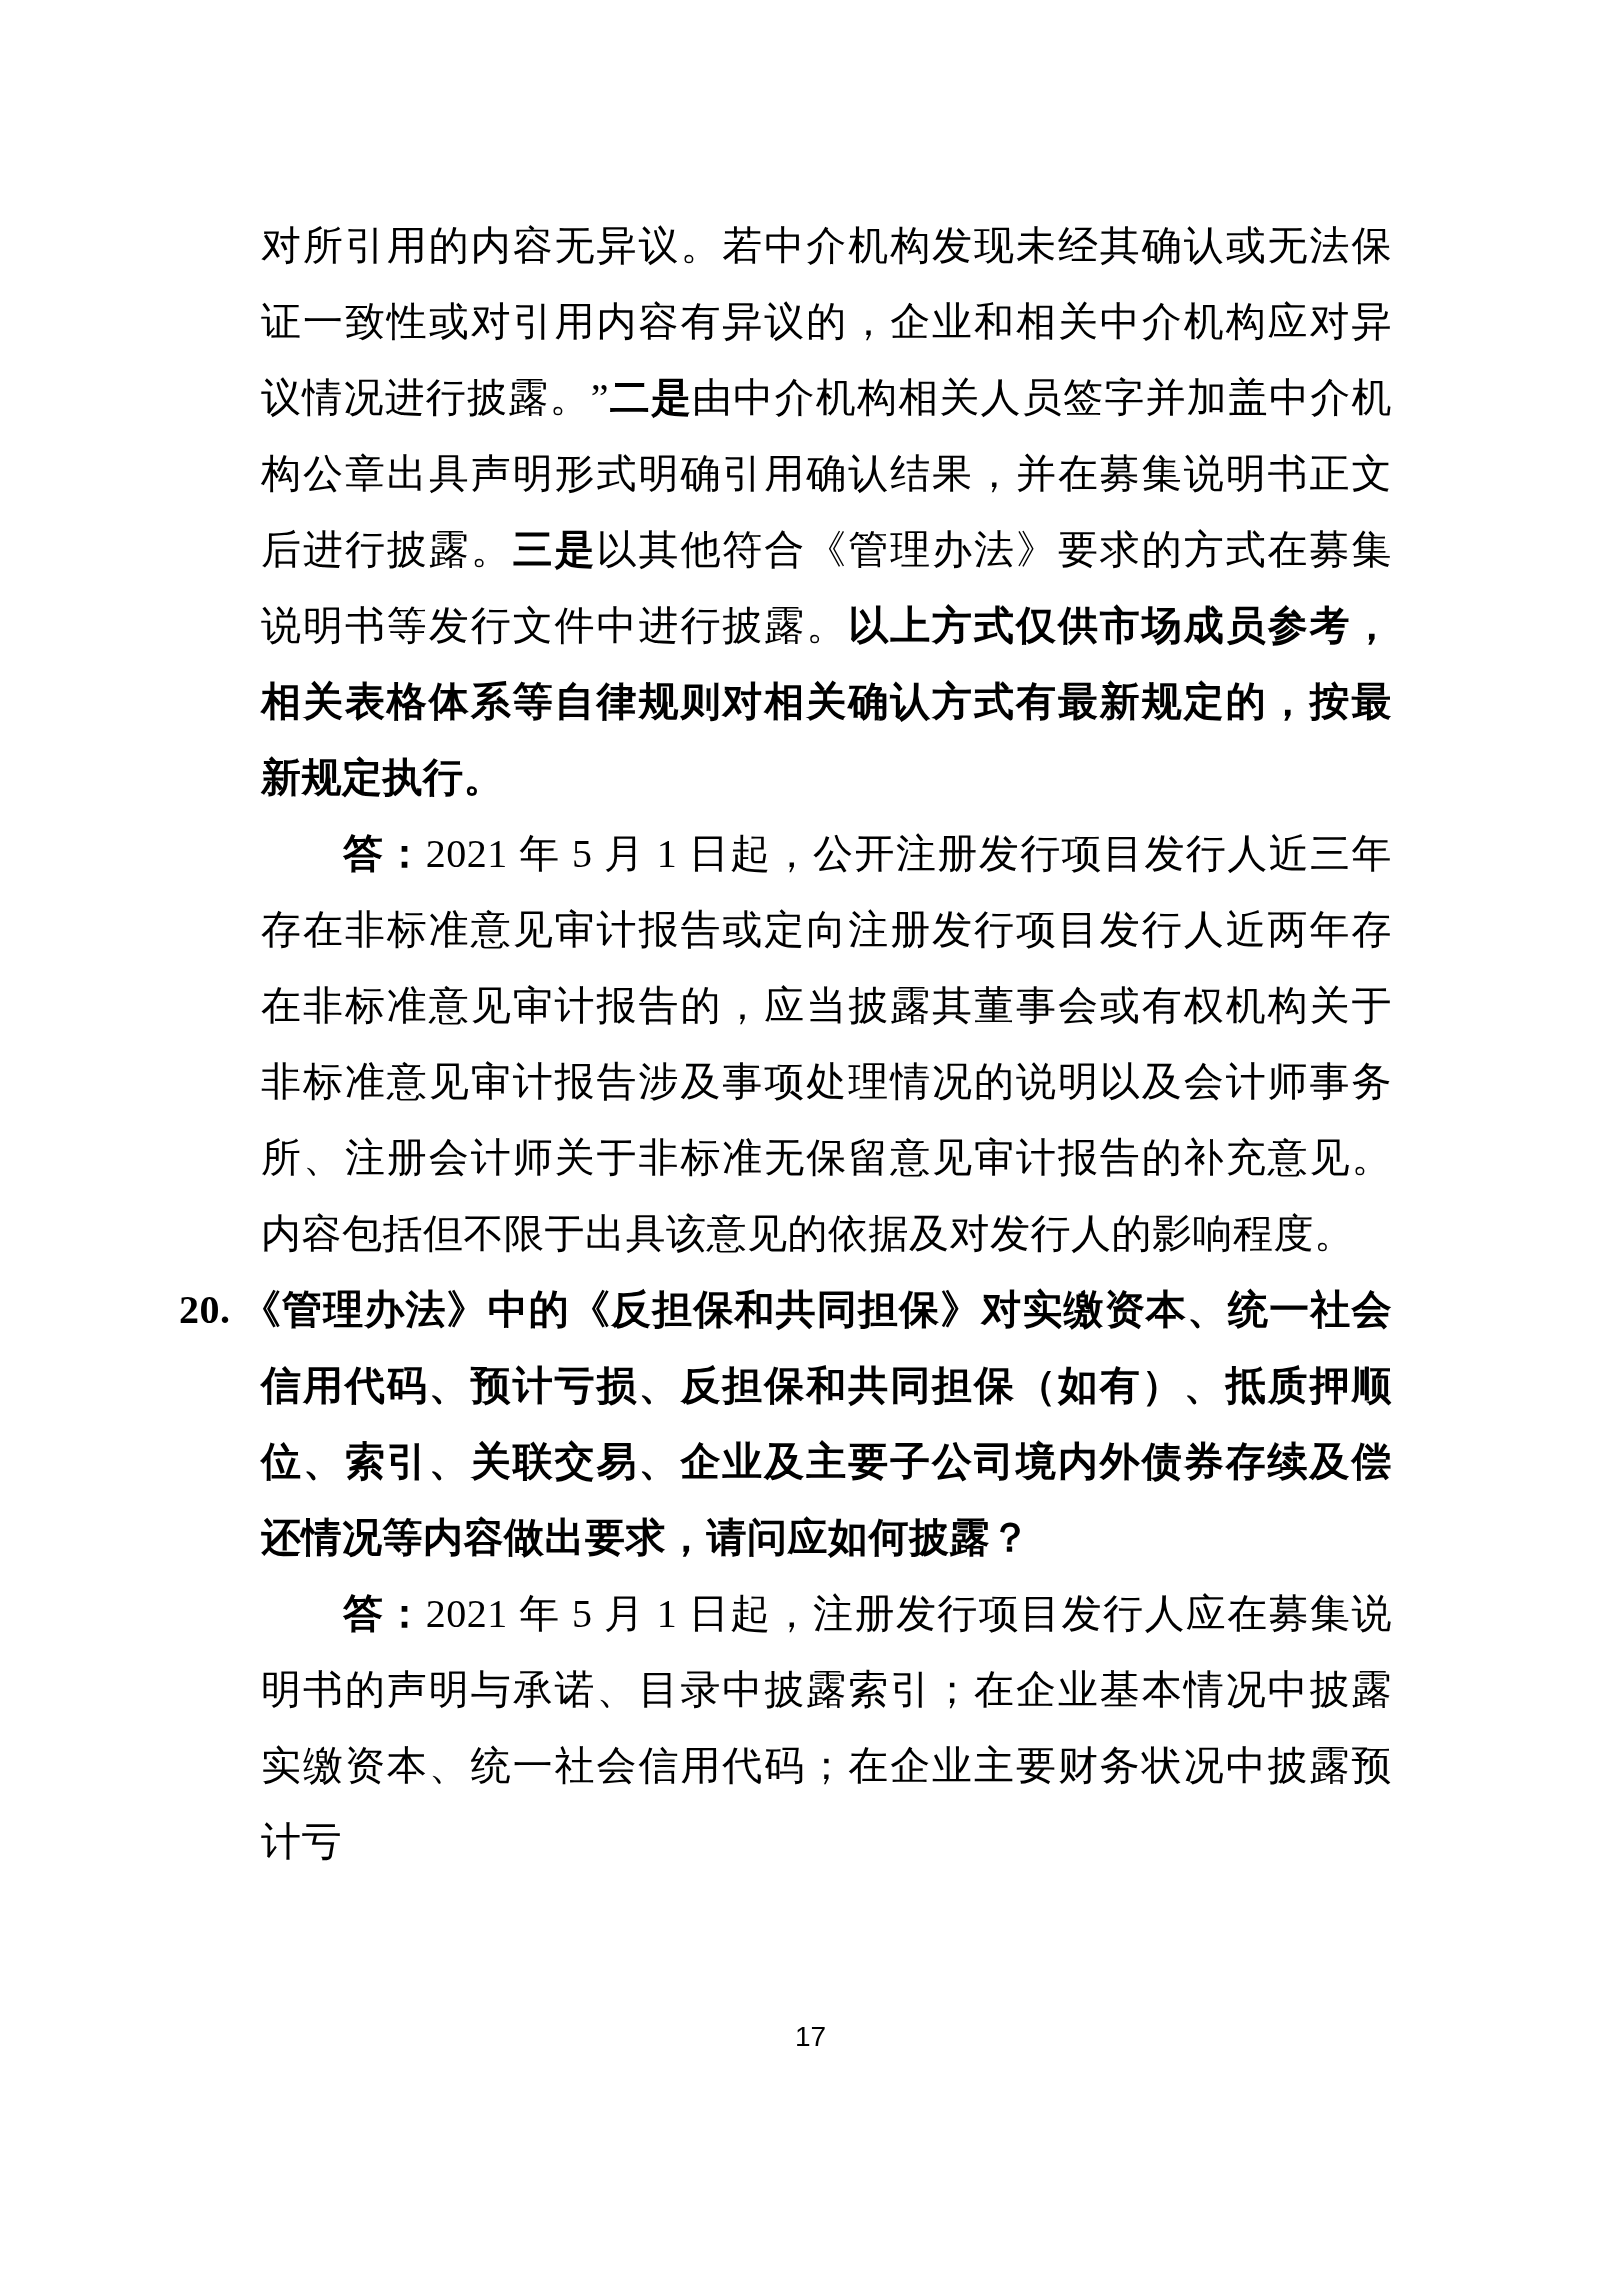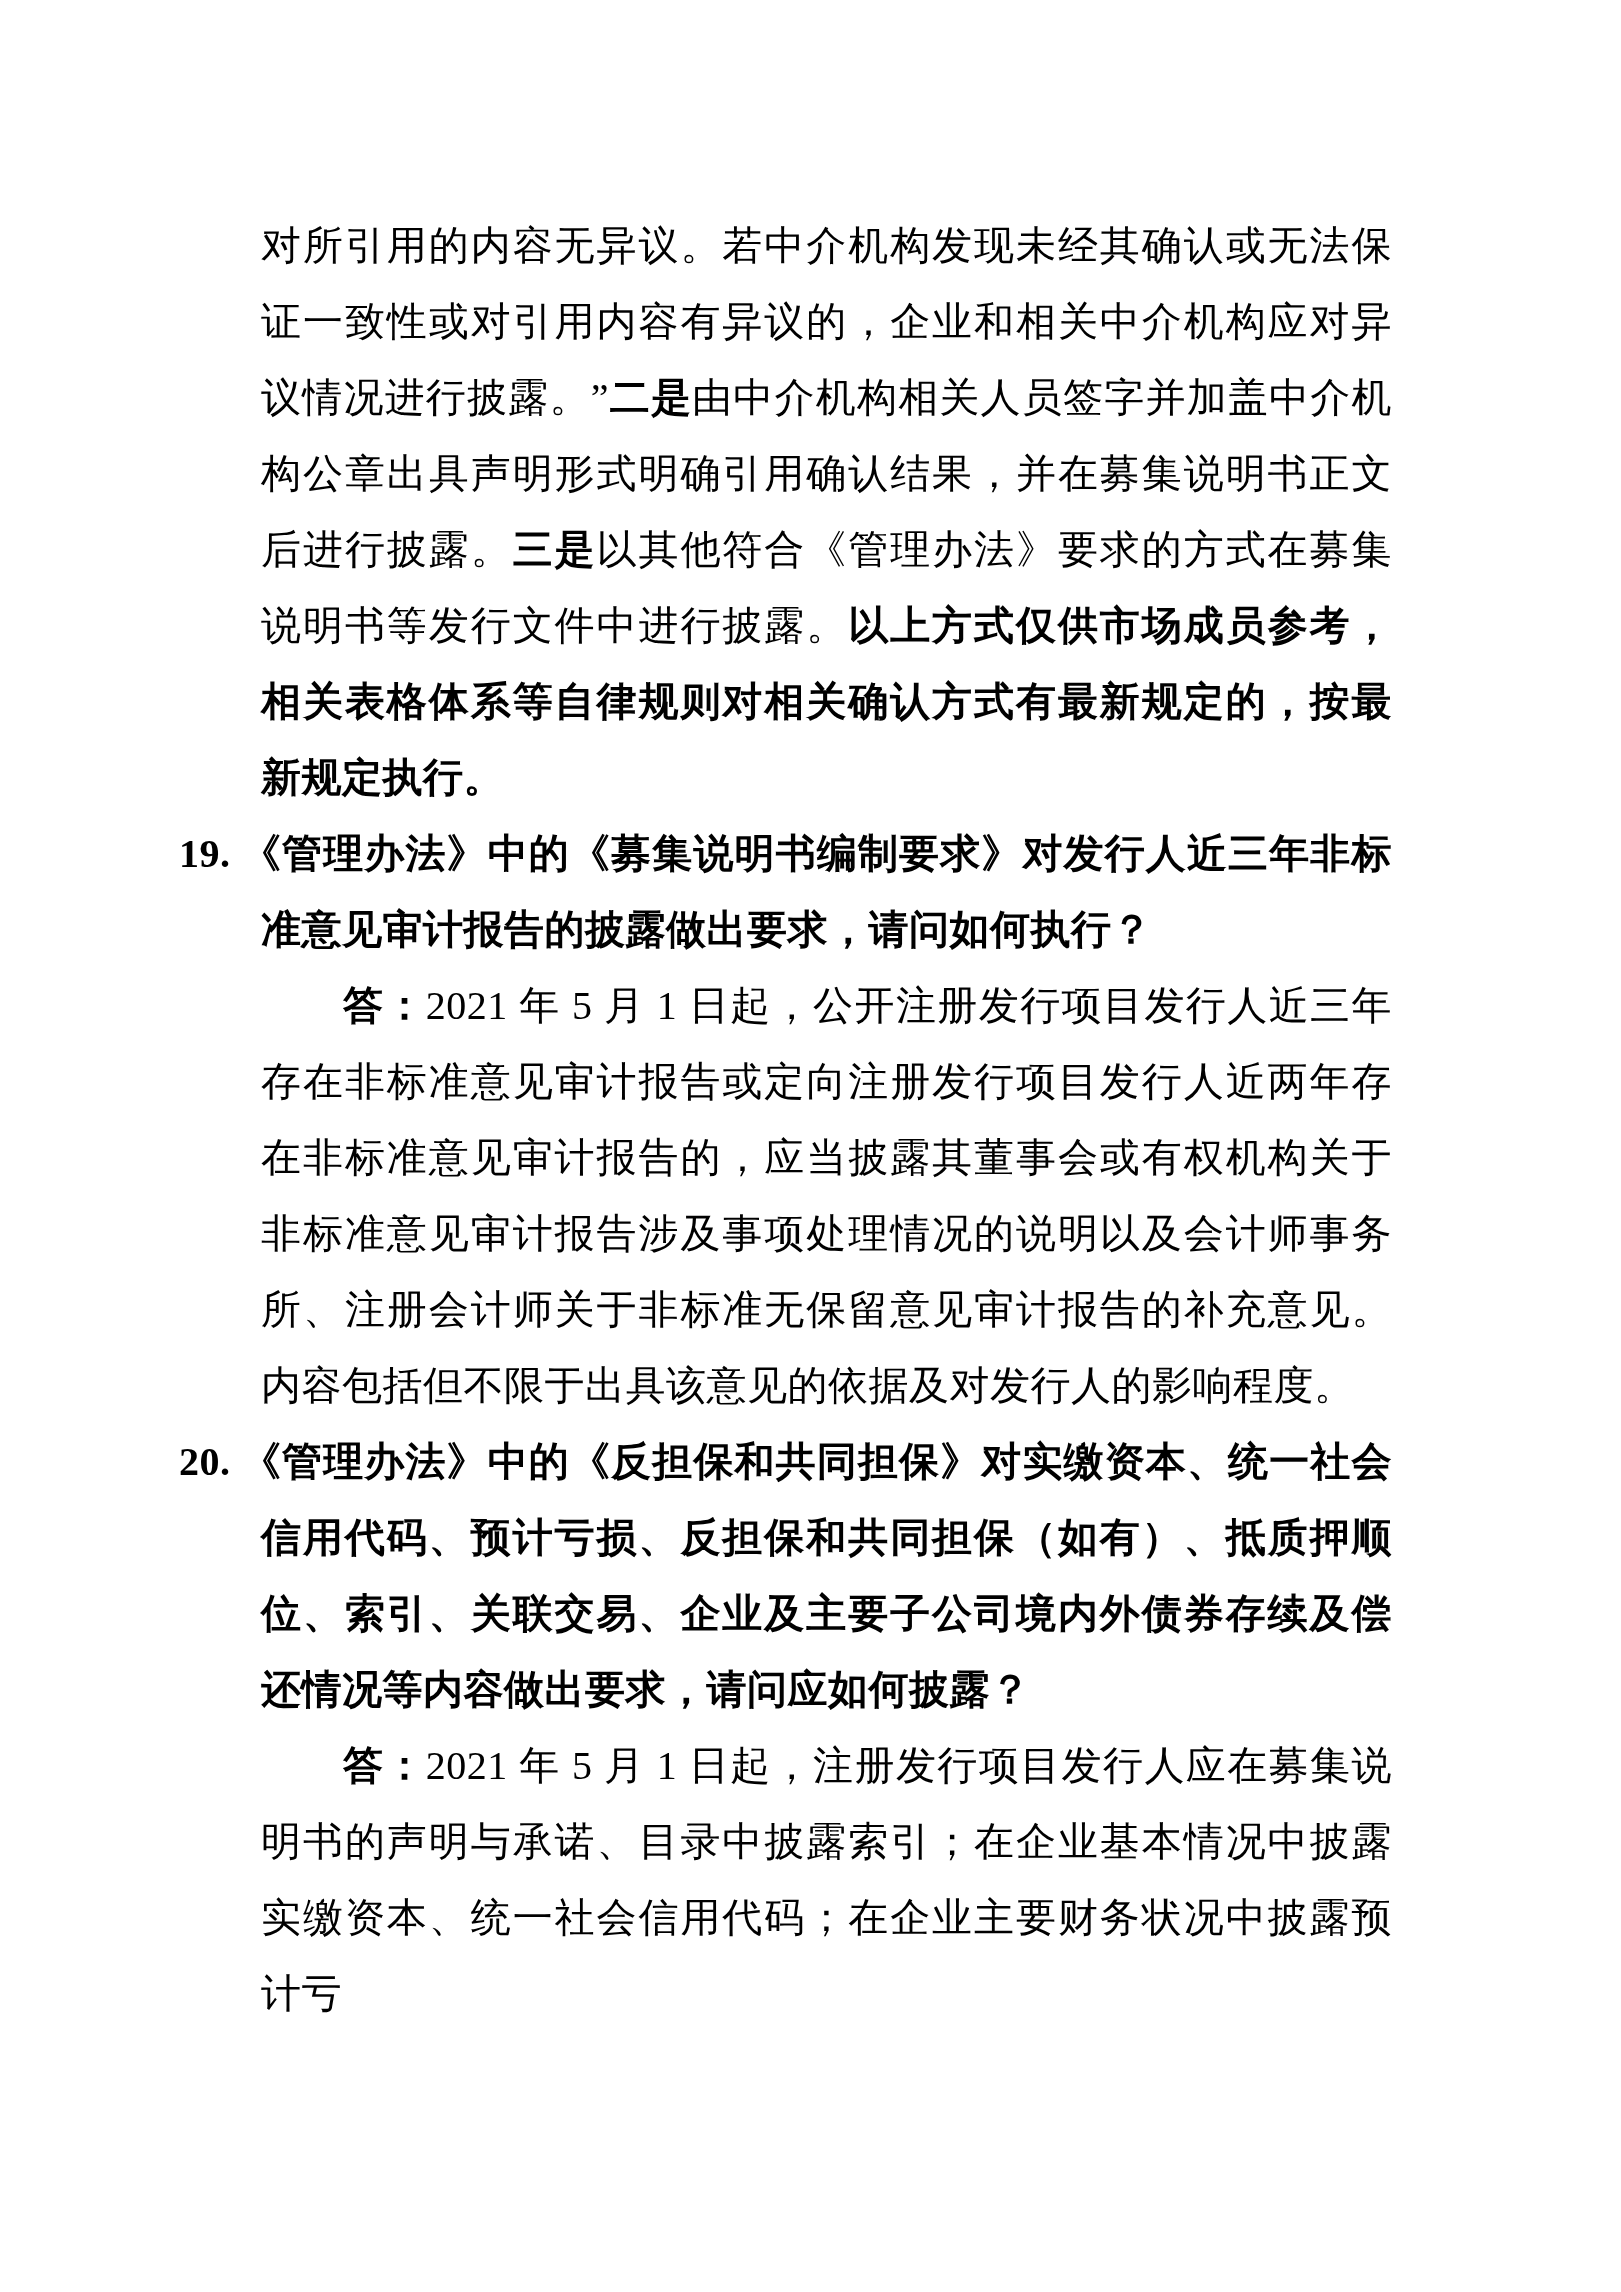--- a/index.html
+++ b/index.html
@@ -60,32 +60,30 @@
 </head>
 <body>
 
 <div class="page">
   <div class="content">
 
     <p class="para">
       <span>对所引用的内容无异议。若中介机构发现未经其确认或无法保证一致性或对引用内容有异议的，企业和相关中介机构应对异议情况进行披露。”</span><span class="bold">二是</span><span>由中介机构相关人员签字并加盖中介机构公章出具声明形式明确引用确认结果，并在募集说明书正文后进行披露。</span><span class="bold">三是</span><span>以其他符合《管理办法》要求的方式在募集说明书等发行文件中进行披露。</span><span class="bold">以上方式仅供市场成员参考，相关表格体系等自律规则对相关确认方式有最新规定的，按最新规定执行。</span>
     </p>
 
-    <p class="question">
-      <span class="q-num">19.</span><span>《管理办法》中的《募集说明书编制要求》对发行人近三年非标准意见审计报告的披露做出要求，请问如何执行？</span>
-    </p>
 
     <p class="answer">
       <span class="bold">答：</span><span>2021 年 5 月 1 日起，公开注册发行项目发行人近三年存在非标准意见审计报告或定向注册发行项目发行人近两年存在非标准意见审计报告的，应当披露其董事会或有权机构关于非标准意见审计报告涉及事项处理情况的说明以及会计师事务所、注册会计师关于非标准无保留意见审计报告的补充意见。内容包括但不限于出具该意见的依据及对发行人的影响程度。</span>
     </p>
 
     <p class="question">
       <span class="q-num">20.</span><span>《管理办法》中的《反担保和共同担保》对实缴资本、统一社会信用代码、预计亏损、反担保和共同担保（如有）、抵质押顺位、索引、关联交易、企业及主要子公司境内外债券存续及偿还情况等内容做出要求，请问应如何披露？</span>
     </p>
 
     <p class="answer">
       <span class="bold">答：</span><span>2021 年 5 月 1 日起，注册发行项目发行人应在募集说明书的声明与承诺、目录中披露索引；在企业基本情况中披露实缴资本、统一社会信用代码；在企业主要财务状况中披露预计亏</span>
     </p>
 
   </div>
 
+  <div class="page-number">17</div>
 </div>
 
 
 </body></html>

